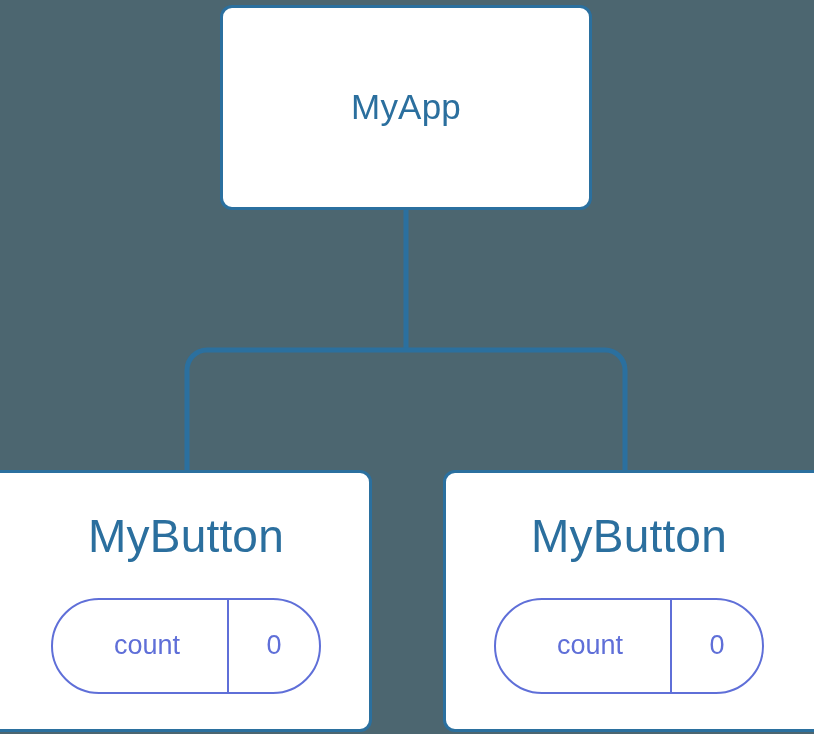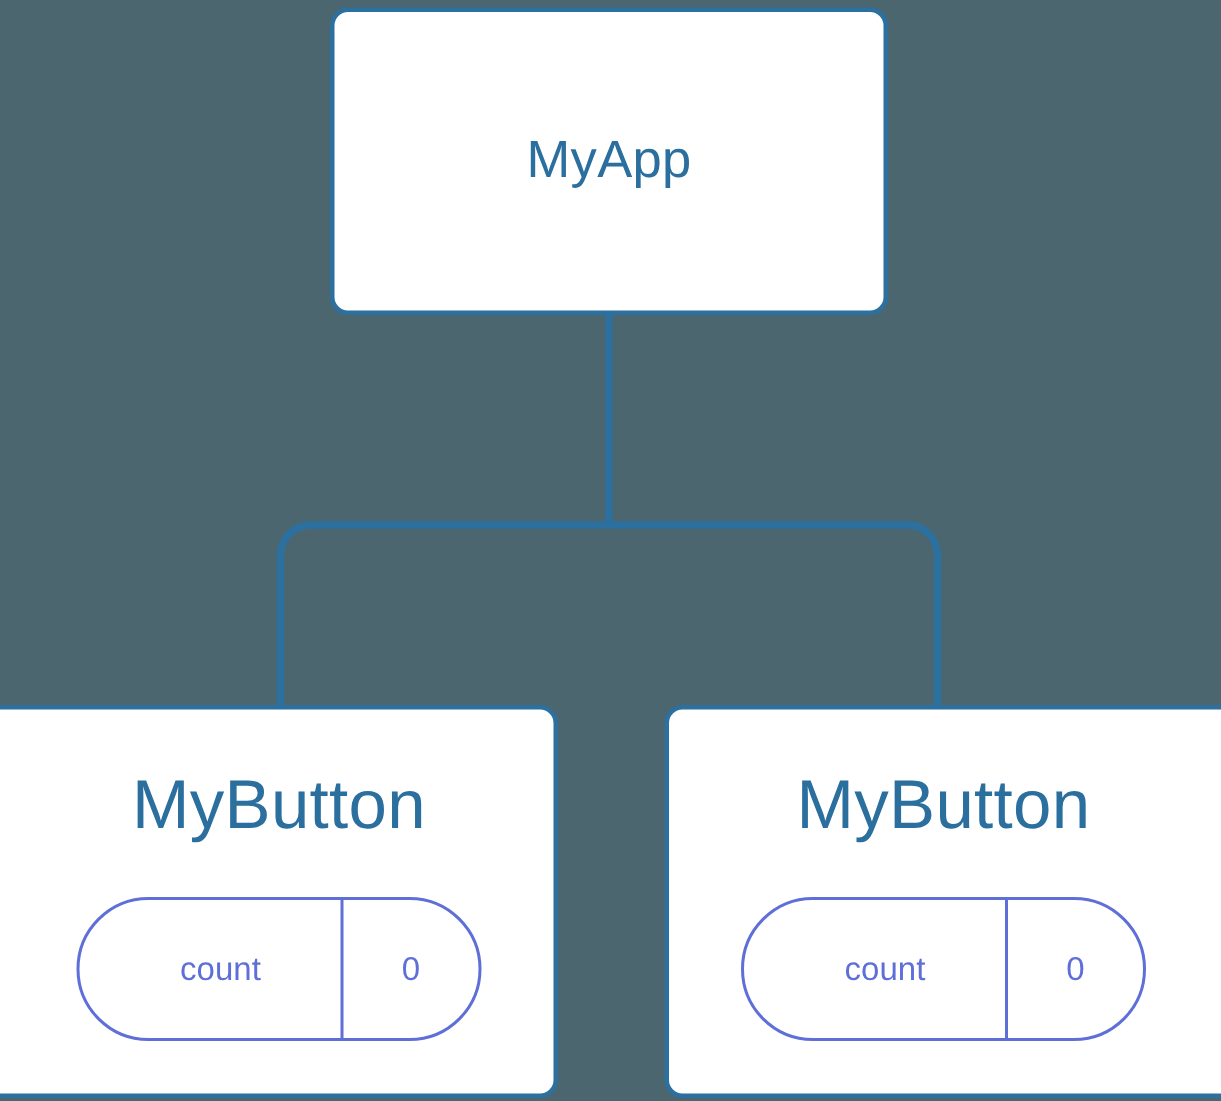--- a/index.html
+++ b/index.html
@@ -96,21 +96,21 @@
     border-radius: 48px;
     background: #ffffff;
     overflow: hidden;
   }
   .pill-key,
   .pill-val {
     display: flex;
     align-items: center;
     justify-content: center;
     color: #5f6fd8;
-    font-size: 22px;
+    font-size: 27px;
     box-sizing: border-box;
   }
   .pill-key {
     width: 174px;
     padding-left: 14px;
   }
   .pill-val {
     width: 92px;
     border-left: 2px solid #5f6fd8;
   }

